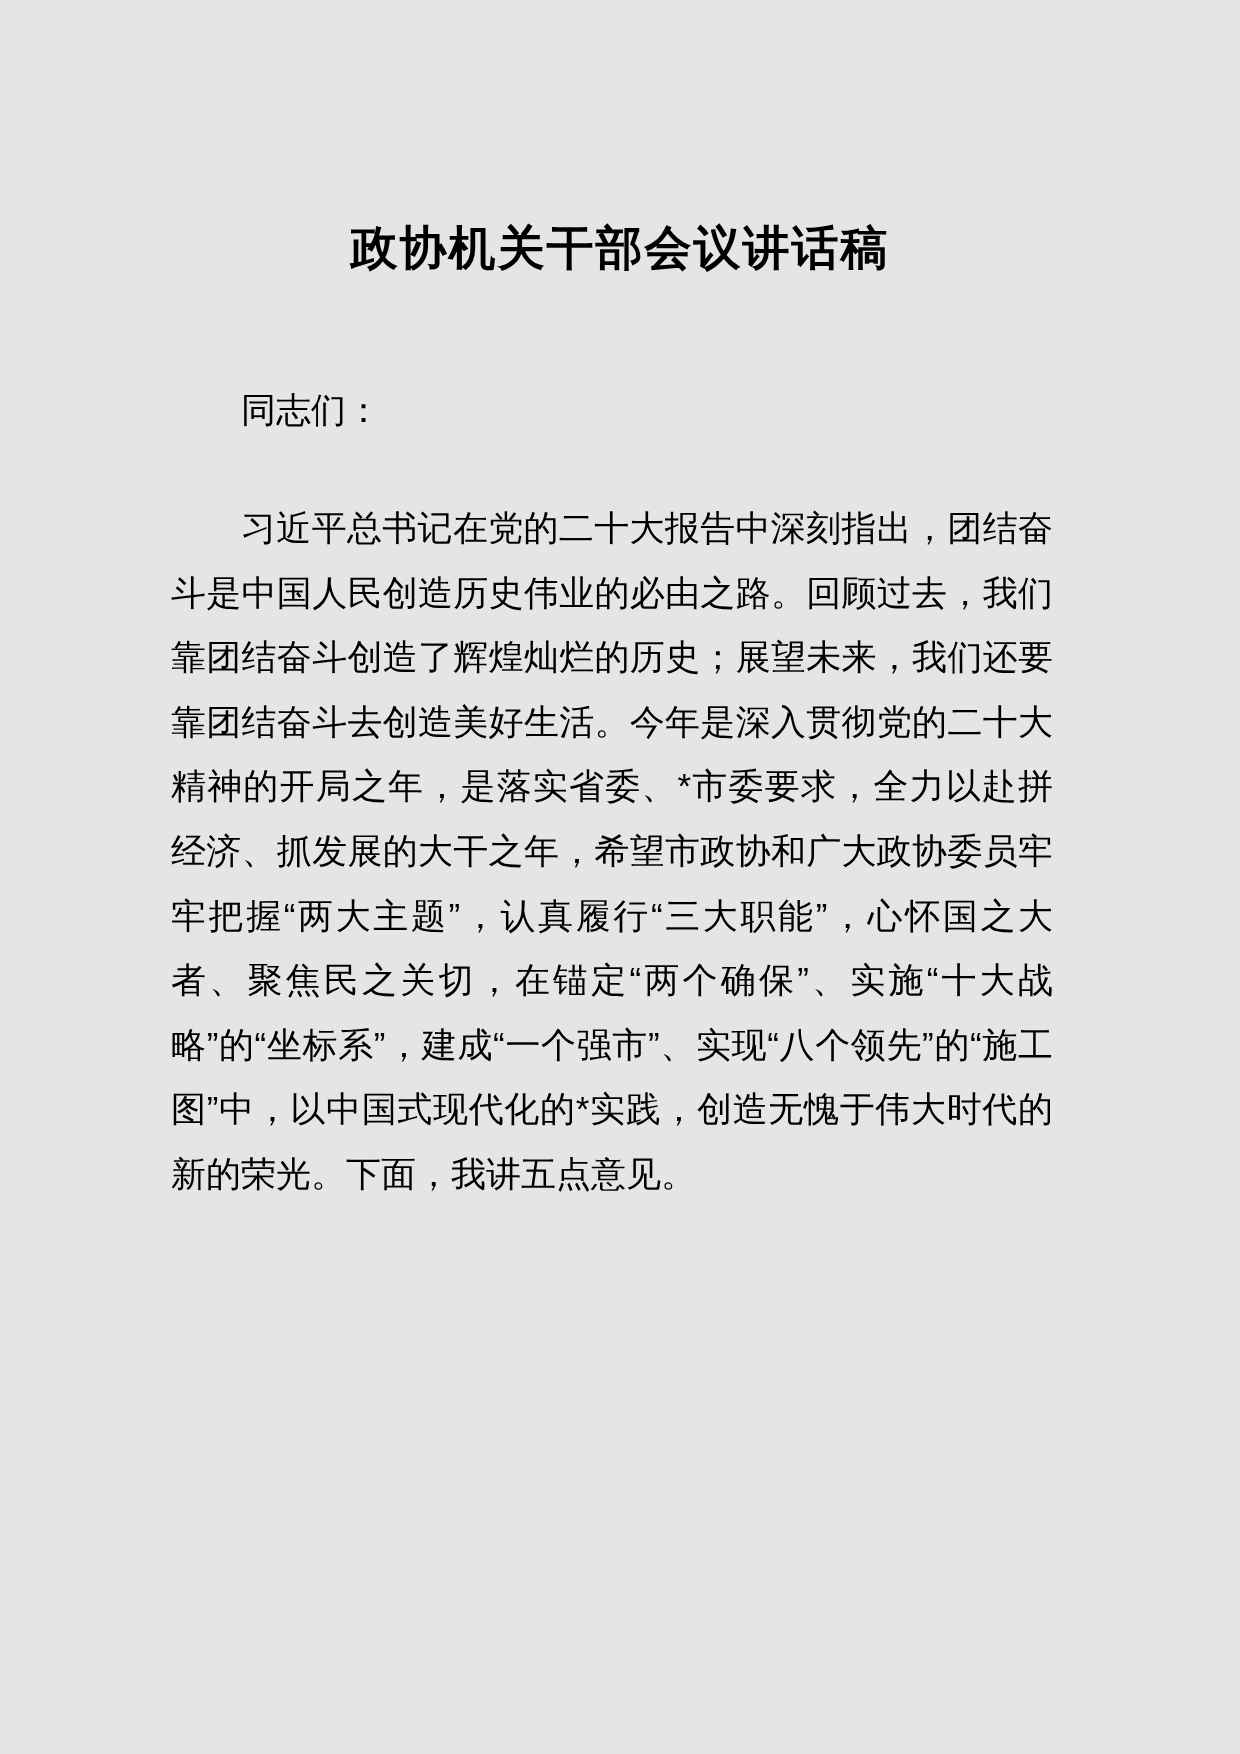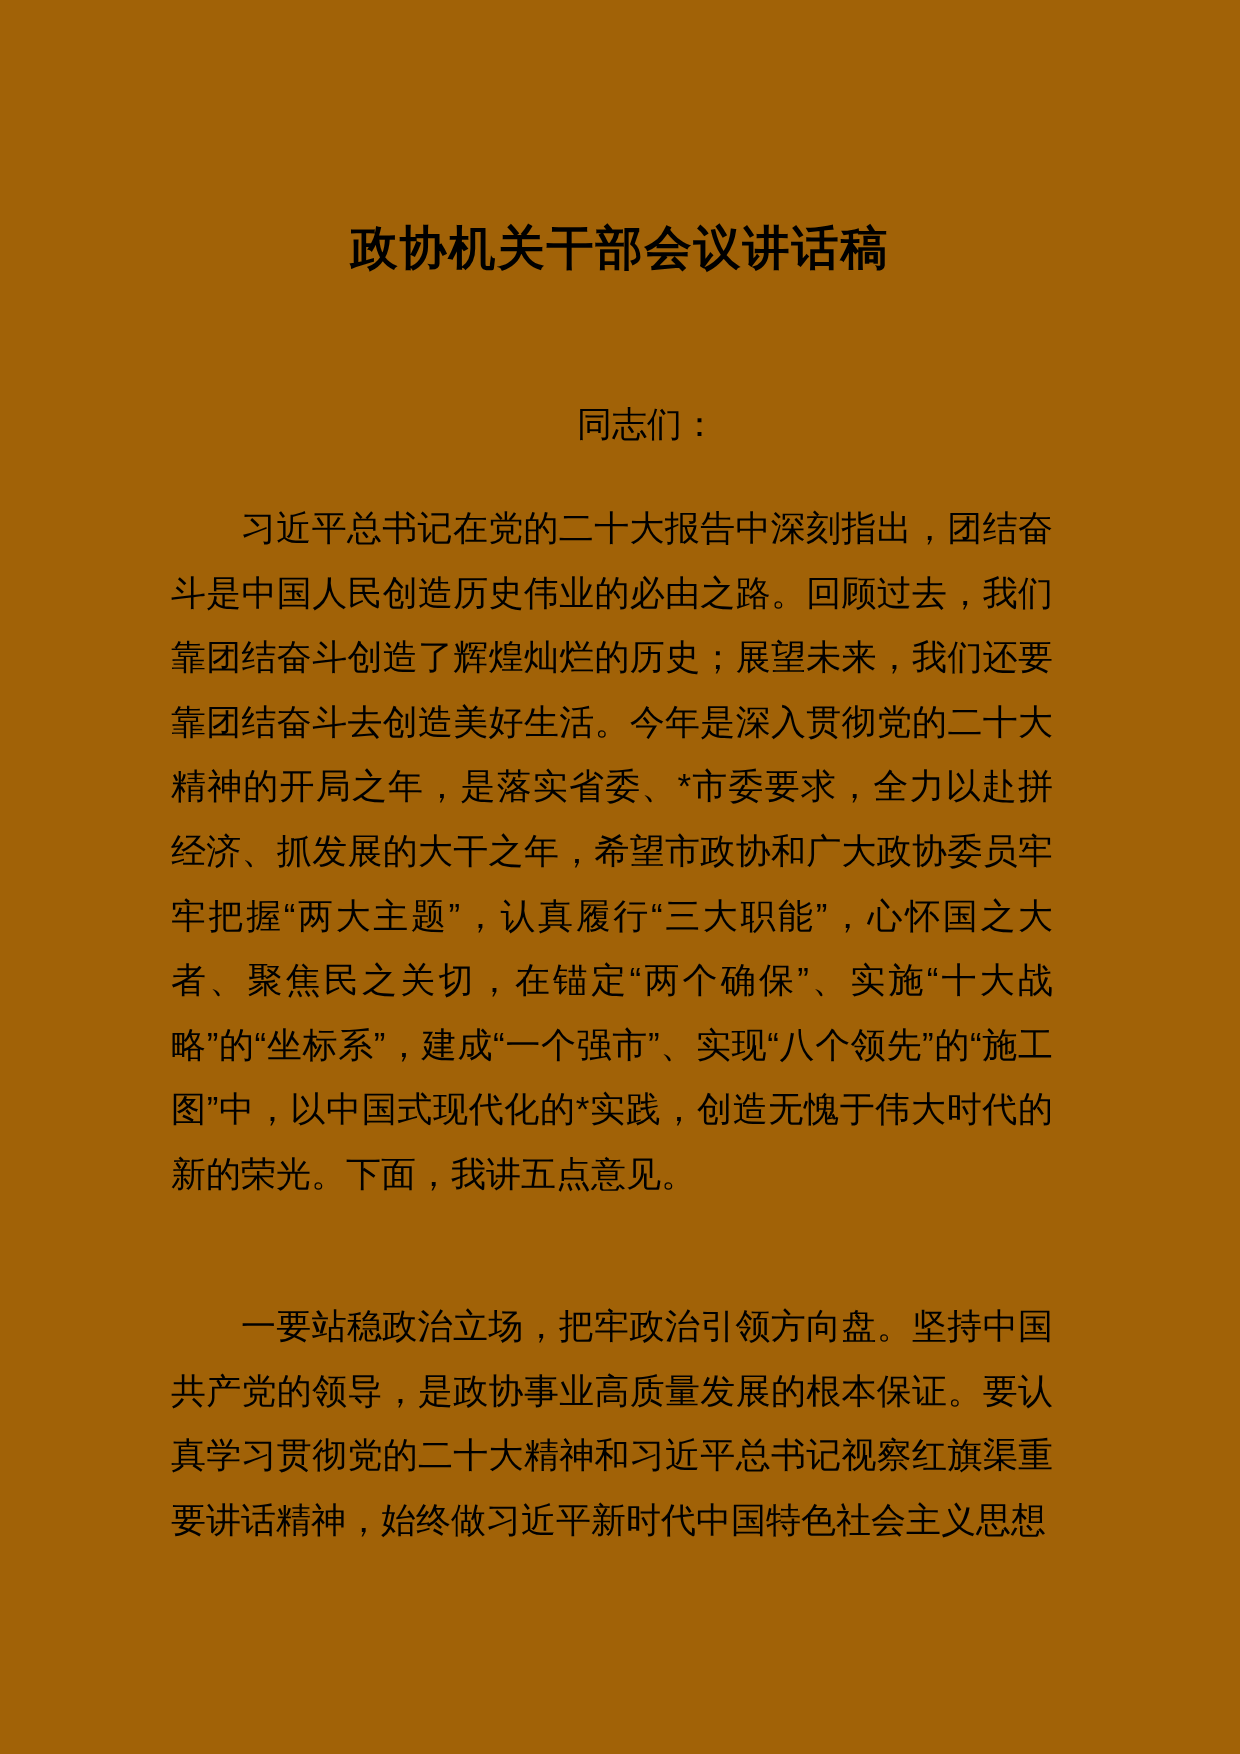--- a/index.html
+++ b/index.html
@@ -4,21 +4,21 @@
 <style>
   html, body {
     margin: 0;
     padding: 0;
     background: #ffffff;
   }
   .page {
     position: relative;
     width: 1240px;
     height: 1754px;
-    background: #a16207;
+    background: #e5e5e5;
     color: #000000;
     font-family: "Liberation Sans", sans-serif;
     overflow: hidden;
   }
   .doc-title {
     position: absolute;
     top: 212px;
     left: 0;
     width: 100%;
     margin: 0;
@@ -33,34 +33,33 @@
     left: 171px;
     width: 882px;
     margin: 0;
     font-size: 35px;
     line-height: 64.6px;
     font-weight: 400;
     text-align: justify;
     text-indent: 2em;
   }
   .salutation {
-    top: 392px;
-    text-align: center;
+    top: 378px;
+    text-align: left;
   }
   .para-1 {
     top: 496px;
   }
   .para-2 {
     top: 1294px;
   }
 </style>
 </head>
 <body>
 
 <div class="page">
   <h1 class="doc-title">政协机关干部会议讲话稿</h1>
 
   <p class="body-text salutation">同志们：</p>
 
   <p class="body-text para-1">习近平总书记在党的二十大报告中深刻指出，团结奋斗是中国人民创造历史伟业的必由之路。回顾过去，我们靠团结奋斗创造了辉煌灿烂的历史；展望未来，我们还要靠团结奋斗去创造美好生活。今年是深入贯彻党的二十大精神的开局之年，是落实省委、*市委要求，全力以赴拼经济、抓发展的大干之年，希望市政协和广大政协委员牢牢把握“两大主题”，认真履行“三大职能”，心怀国之大者、聚焦民之关切，在锚定“两个确保”、实施“十大战略”的“坐标系”，建成“一个强市”、实现“八个领先”的“施工图”中，以中国式现代化的*实践，创造无愧于伟大时代的新的荣光。下面，我讲五点意见。</p>
 
-  <p class="body-text para-2">一要站稳政治立场，把牢政治引领方向盘。坚持中国共产党的领导，是政协事业高质量发展的根本保证。要认真学习贯彻党的二十大精神和习近平总书记视察红旗渠重要讲话精神，始终做习近平新时代中国特色社会主义思想</p>
 </div>
 
 </body></html>

